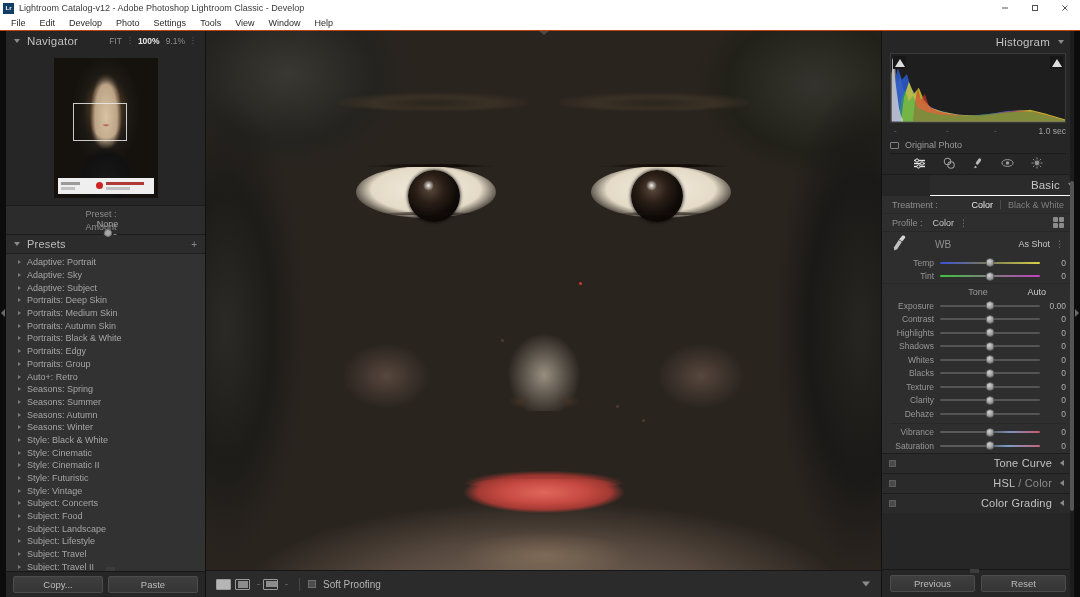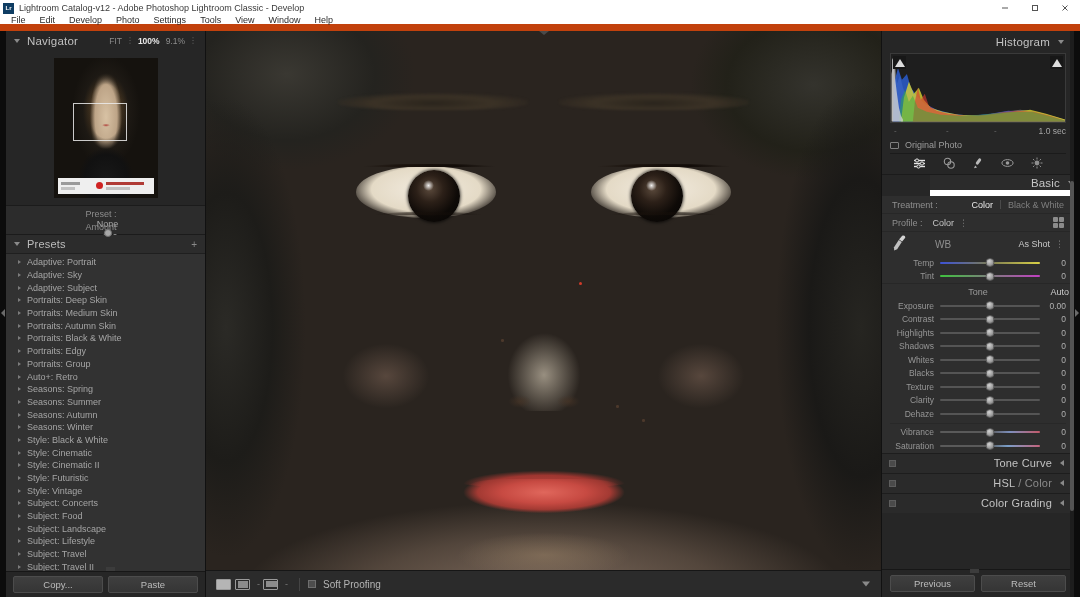--- a/index.html
+++ b/index.html
@@ -31,21 +31,21 @@
   .winbtn {
     width: 30px; height: 16px; display: flex; align-items: center; justify-content: center;
     font-size: 9px; color: #555;
   }
 
   
   #menubar {
     height: 15px; width: 100%;
     background: #ffffff;
     display: flex; align-items: center;
-    border-bottom: 7px solid #c2410c;
+    border-bottom: 1px solid #c2410c;
     padding-left: 4px;
   }
   .menuitem {
     font-size: 9px; color: #2b2b2b;
     padding: 0 7px; line-height: 14px; height: 14px;
     white-space: nowrap;
   }
 
   
   #workspace {
@@ -359,21 +359,21 @@
     height: 21px; display: flex; align-items: center; justify-content: center;
     gap: 17px; flex: none; background: #262626;
     border-bottom: 1px solid #1b1b1b;
   }
   .tool-ico { color: #9b9b9b; font-size: 11px; line-height: 1; }
   .tool-ico.on { color: #e4e4e4; }
 
   #basic-header {
     height: 21px; display: flex; align-items: center; justify-content: flex-end;
     padding: 0 0; flex: none; background: #2b2b2b;
-    border-bottom: 6px solid #ffffff;
+    border-bottom: 1px solid #ffffff;
     margin-left: 48px;
   }
   #basic-header .panel-title { font-size: 11.5px; color: #c6c6c6; }
   .basic-body { background: #2e2e2e; flex: none; }
   .brow-line {
     height: 18px; display: flex; align-items: center; padding: 0 10px;
     font-size: 9px; color: #8f8f8f; border-bottom: 1px solid #272727;
   }
   .treat-opts { margin-left: auto; display: flex; align-items: center; gap: 7px; }
   .treat-opt { font-size: 9px; color: #7e7e7e; }
@@ -405,21 +405,21 @@
     background: radial-gradient(circle at 38% 32%, #d2d2d2, #9a9a9a 60%, #717171 100%);
     border: 1px solid #5e5e5e;
   }
   .sl-val { width: 26px; text-align: right; font-size: 8.5px; color: #b0b0b0; flex: none; padding-left: 4px; }
   .sec-head {
     height: 16px; display: flex; align-items: center; justify-content: center;
     font-size: 9px; color: #9a9a9a; position: relative;
     border-top: 1px solid #272727;
   }
   .sec-head .auto {
-    position: absolute; right: 5px; font-size: 9px; color: #ccc; margin-left: 20px;
+    position: absolute; right: 28px; font-size: 9px; color: #ccc; margin-left: 20px;
   }
   .thin-div { height: 1px; background: #282828; margin: 2px 8px; }
 
   .collapsed-panel {
     height: 20px; display: flex; align-items: center; justify-content: flex-end;
     padding: 0 10px; background: #2a2a2a; border-top: 1px solid #1d1d1d;
     position: relative; flex: none;
   }
   .collapsed-panel .sw {
     position: absolute; left: 7px; width: 7px; height: 7px;

